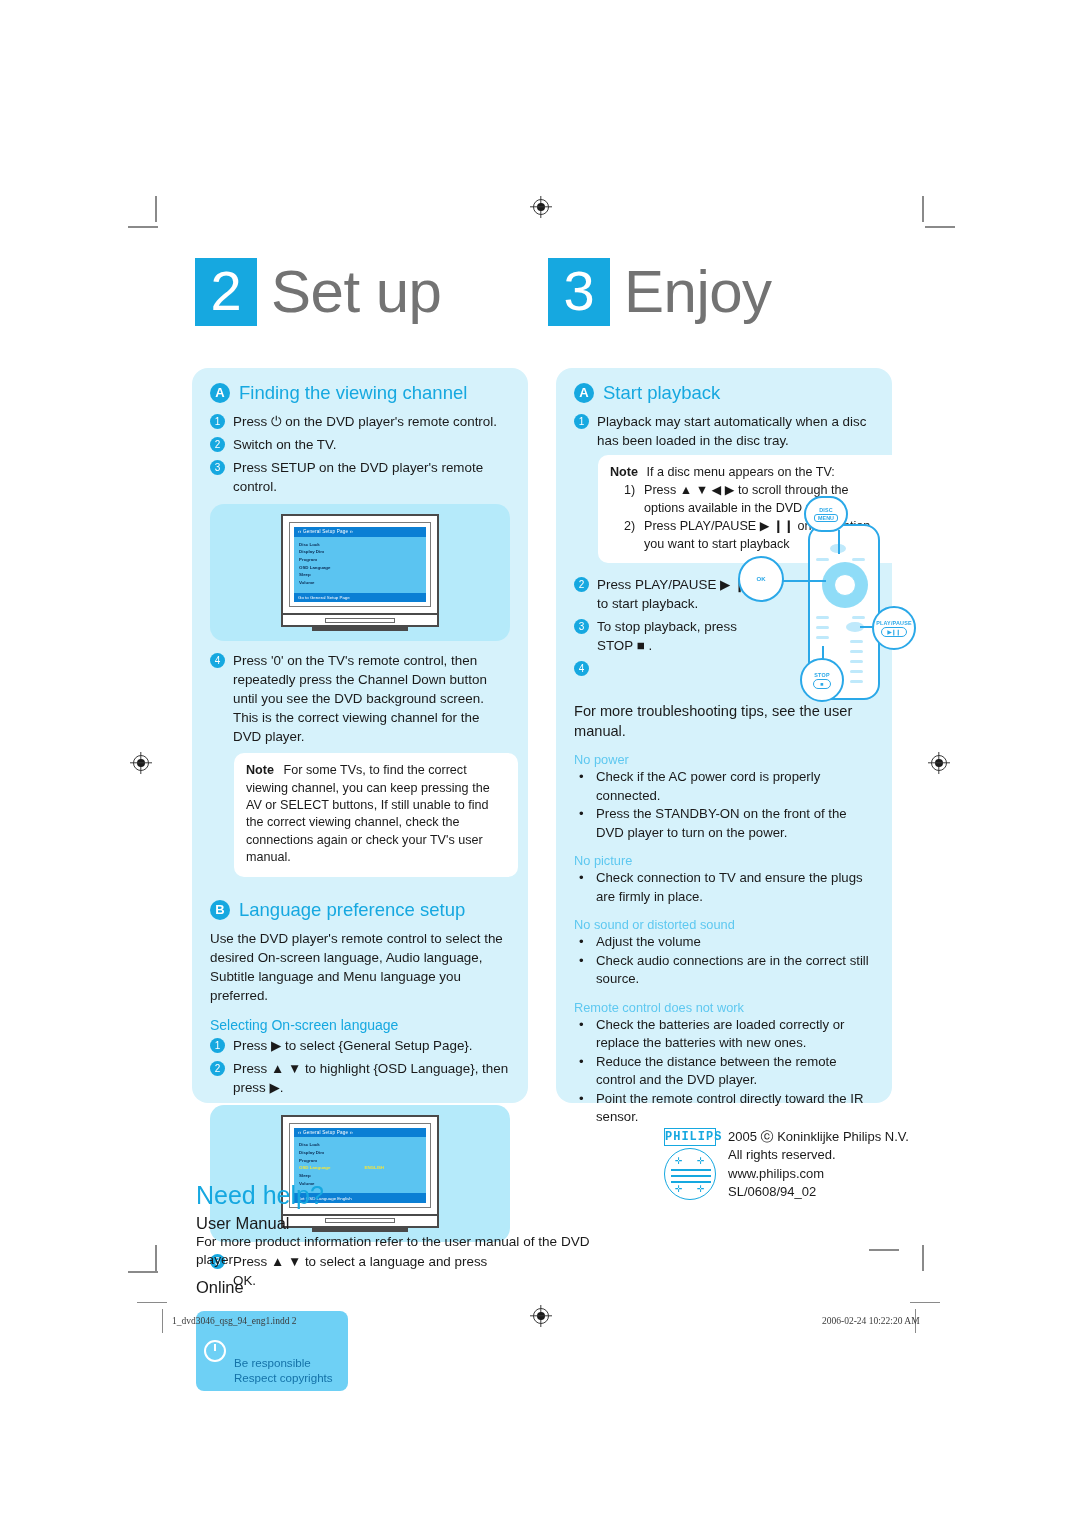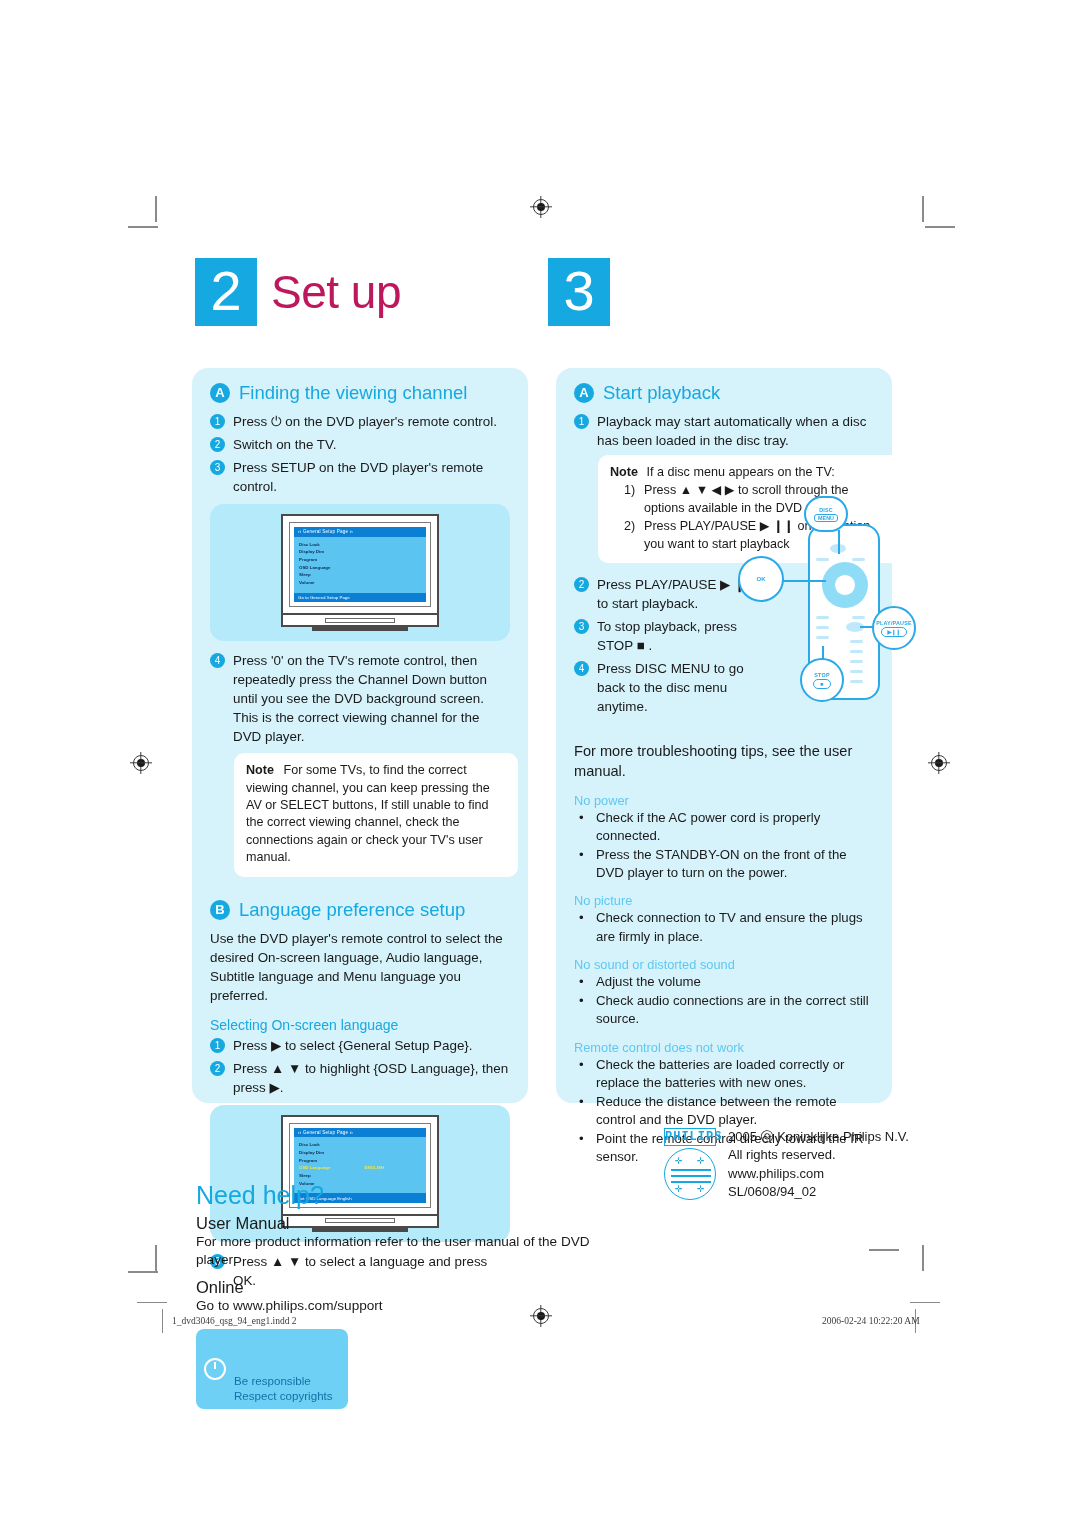--- a/index.html
+++ b/index.html
@@ -25,21 +25,21 @@
     background:#1a1a1a; border-radius:50%; }
 
   
   .step-head { position: absolute; display: flex; align-items: flex-start; }
   .step-num {
     width: 62px; height: 68px; background: #16a8e0;
     color: #ffffff; font-size: 56px; line-height: 66px; text-align: center;
     font-family: "Liberation Sans", sans-serif; font-weight: 400;
   }
   .step-title {
-    margin-left: 14px; font-size: 46px; line-height: 68px; color: #be185d;
+    margin-left: 14px; font-size: 60px; line-height: 68px; color: #737373;
     font-family: "Liberation Sans", sans-serif; font-weight: 400; letter-spacing: -0.5px;
   }
 
   
   .panel {
     position: absolute; background: #d6f2fb; border-radius: 16px;
   }
   .panel-inner { padding: 14px 18px 16px 18px; }
 
   .sec-head { display: flex; align-items: center; margin-bottom: 8px; }
@@ -171,20 +171,21 @@
       <div class="dot"></div>
   </div>
 
   <div class="step-head" style="left:195px;top:258px;">
     <div class="step-num">2</div>
     <div class="step-title">Set up</div>
   </div>
 
   <div class="step-head" style="left:548px;top:258px;">
     <div class="step-num">3</div>
+    <div class="step-title">Enjoy</div>
   </div>
 
   <div class="panel" style="left:192px;top:368px;width:336px;height:735px;">
     <div class="panel-inner">
 
       <div class="sec-head">
         <div class="sec-badge">A</div>
         <div class="sec-title">Finding the viewing channel</div>
       </div>
 
@@ -322,21 +323,20 @@
         <div class="stepline">
           <div class="bullet-num">2</div>
           <div class="txt">Press PLAY/PAUSE ▶ ❙❙ to start playback.</div>
         </div>
         <div class="stepline">
           <div class="bullet-num">3</div>
           <div class="txt">To stop playback, press STOP ■ .</div>
         </div>
         <div class="stepline">
           <div class="bullet-num">4</div>
-          <div class="txt">Press DISC MENU to go back to the disc menu anytime.</div>
         </div>
       </div>
 
       <div style="margin-top:26px;">
         <div class="ts-sub" style="width:290px;">For more troubleshooting tips, see the user manual.</div>
 
         <div class="ts-cat">No power</div>
         <div class="ts-item">
             <div class="dot">•</div>
             <div class="bod">Check if the AC power cord is properly connected.</div>
@@ -424,21 +424,20 @@
       <span class="co-label">STOP</span>
       <span class="co-box" style="border-radius:9px;padding:1px 6px;">■</span>
     </div>
   </div>
 
   <div style="position:absolute;left:196px;top:1181px;width:430px;">
     <div class="needhelp-title">Need help?</div>
     <div class="nh-h">User Manual</div>
     <div class="nh-p">For more product information refer to the user manual of the DVD player</div>
     <div class="nh-h" style="margin-top:10px;">Online</div>
-    <div class="nh-p">Go to www.philips.com/support</div>
 
     <div class="resp-badge">
       <div class="resp-ring"></div>
       <div class="resp-txt">
         <div>Be responsible</div>
         <div>Respect copyrights</div>
       </div>
     </div>
   </div>
 

